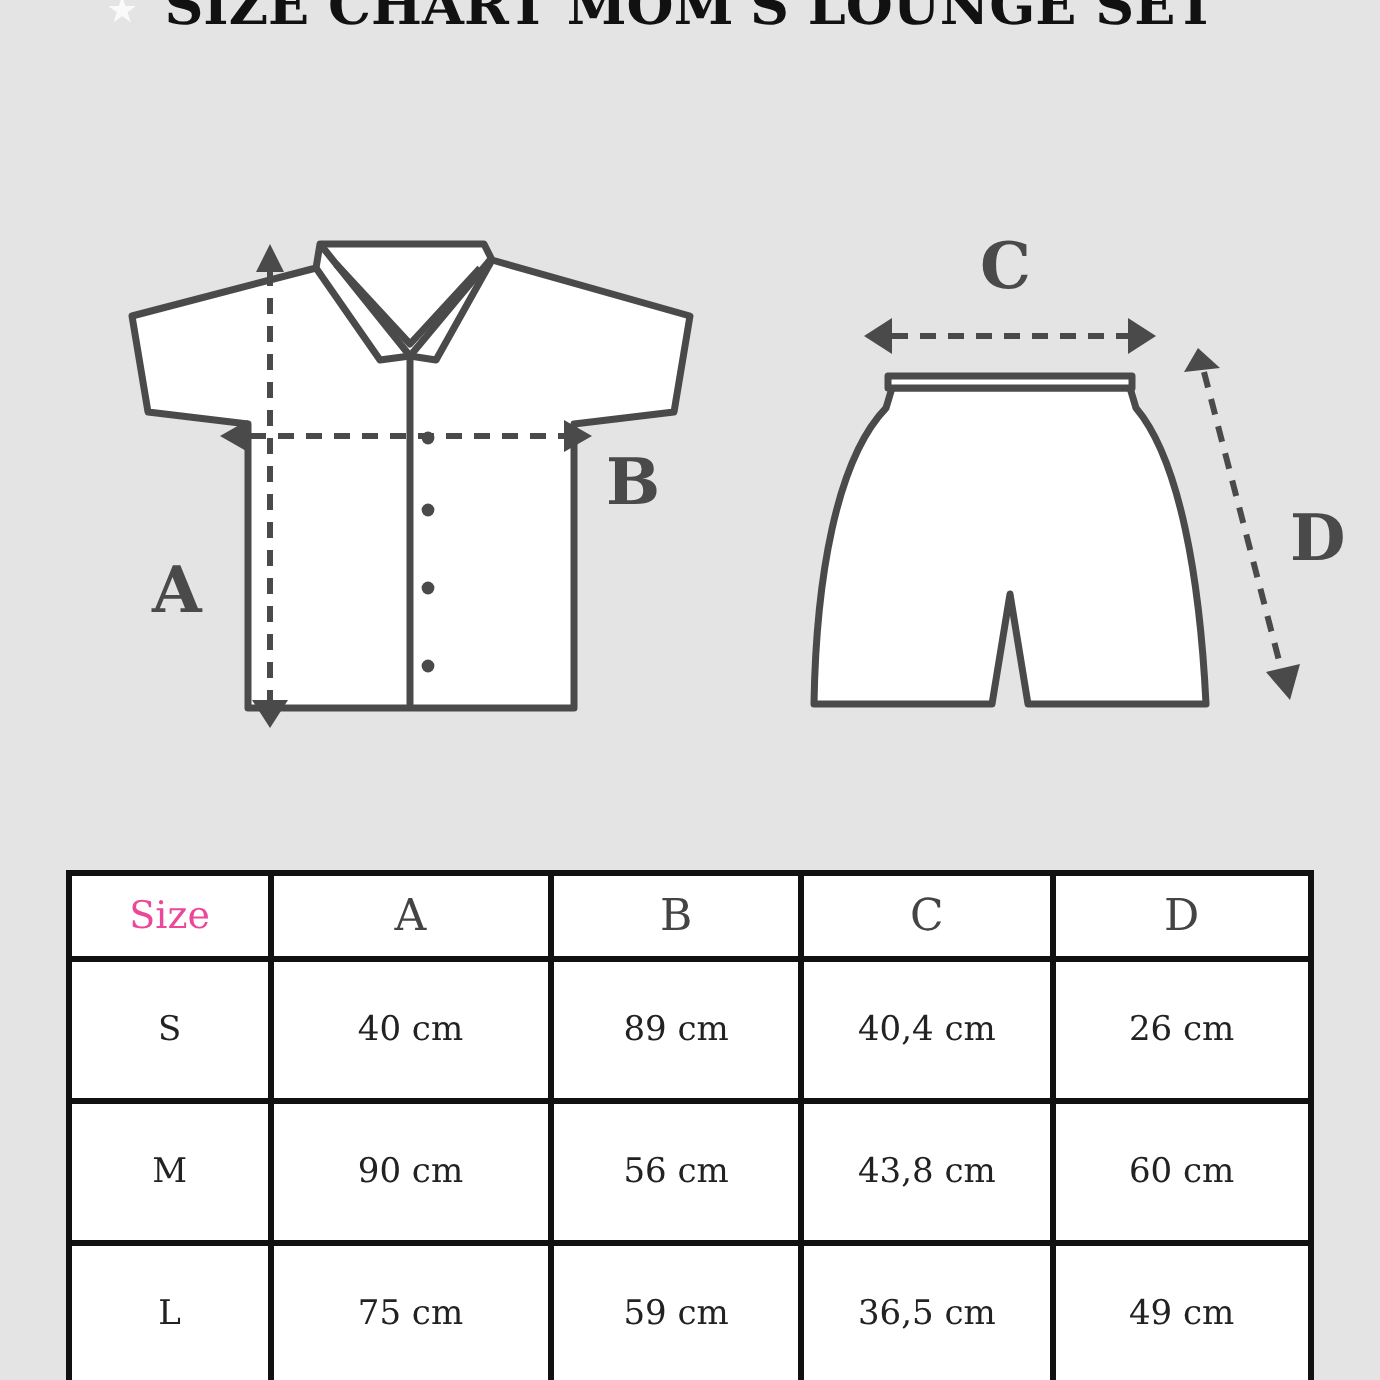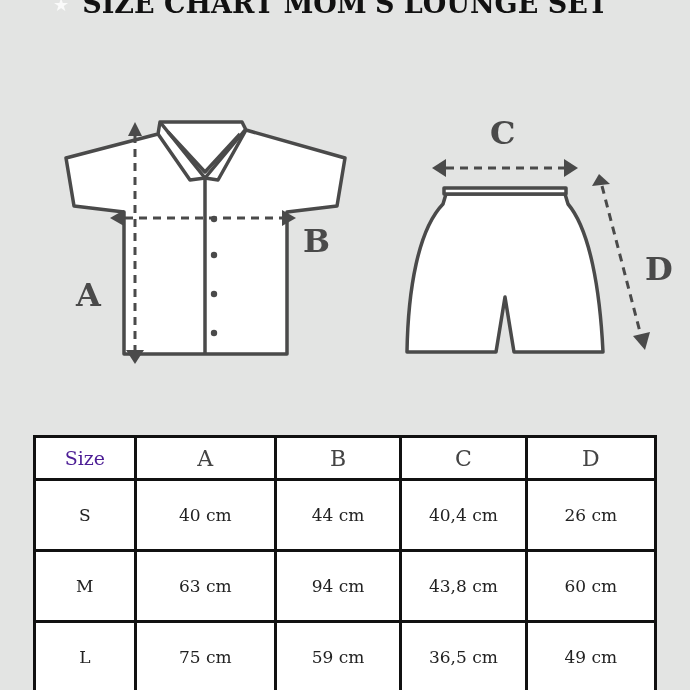--- a/index.html
+++ b/index.html
@@ -4,21 +4,21 @@
 <style>
   html,body{margin:0;padding:0;}
   body{width:690px;height:690px;overflow:hidden;background:#e3e4e3;position:relative;font-family:"DejaVu Serif",serif;}
   .title{position:absolute;left:0;top:-12px;width:690px;text-align:center;font-family:"DejaVu Serif",serif;font-weight:bold;font-size:27px;color:#111;letter-spacing:0px;white-space:nowrap;}
   .star{position:absolute;left:53px;top:-6px;color:#fafafa;font-size:18px;}
   svg.illus{position:absolute;left:0;top:0;}
   .lbl{position:absolute;font-family:"DejaVu Serif",serif;font-weight:bold;color:#4a4a4a;font-size:32px;}
   table.sizes{position:absolute;left:33px;top:435px;width:624px;border-collapse:collapse;background:#fff;}
   table.sizes td, table.sizes th{border:3px solid #111;text-align:center;font-family:"DejaVu Serif",serif;color:#222;font-weight:normal;}
   table.sizes th{height:38px;font-size:22px;color:#444;}
-  table.sizes th.first{font-size:19px;color:#4c1d95;}
+  table.sizes th.first{font-size:19px;color:#ec4899;}
   table.sizes td{height:66px;font-size:17px;}
 </style>
 </head>
 <body>
 
 <span class="star">★</span>
 <div class="title">SIZE CHART MOM'S LOUNGE SET</div>
 
 <svg class="illus" width="690" height="420">
 
@@ -79,28 +79,28 @@
       <tr>
     <th class="first">Size</th>
     <th>A</th>
     <th>B</th>
     <th>C</th>
     <th>D</th>
   </tr>
   <tr>
     <td>S</td>
     <td>40 cm</td>
-    <td>44 cm</td>
+    <td>89 cm</td>
     <td>40,4 cm</td>
     <td>26 cm</td>
   </tr>
   <tr>
     <td>M</td>
-    <td>63 cm</td>
-    <td>94 cm</td>
+    <td>90 cm</td>
+    <td>56 cm</td>
     <td>43,8 cm</td>
     <td>60 cm</td>
   </tr>
   <tr>
     <td>L</td>
     <td>75 cm</td>
     <td>59 cm</td>
     <td>36,5 cm</td>
     <td>49 cm</td>
   </tr>

